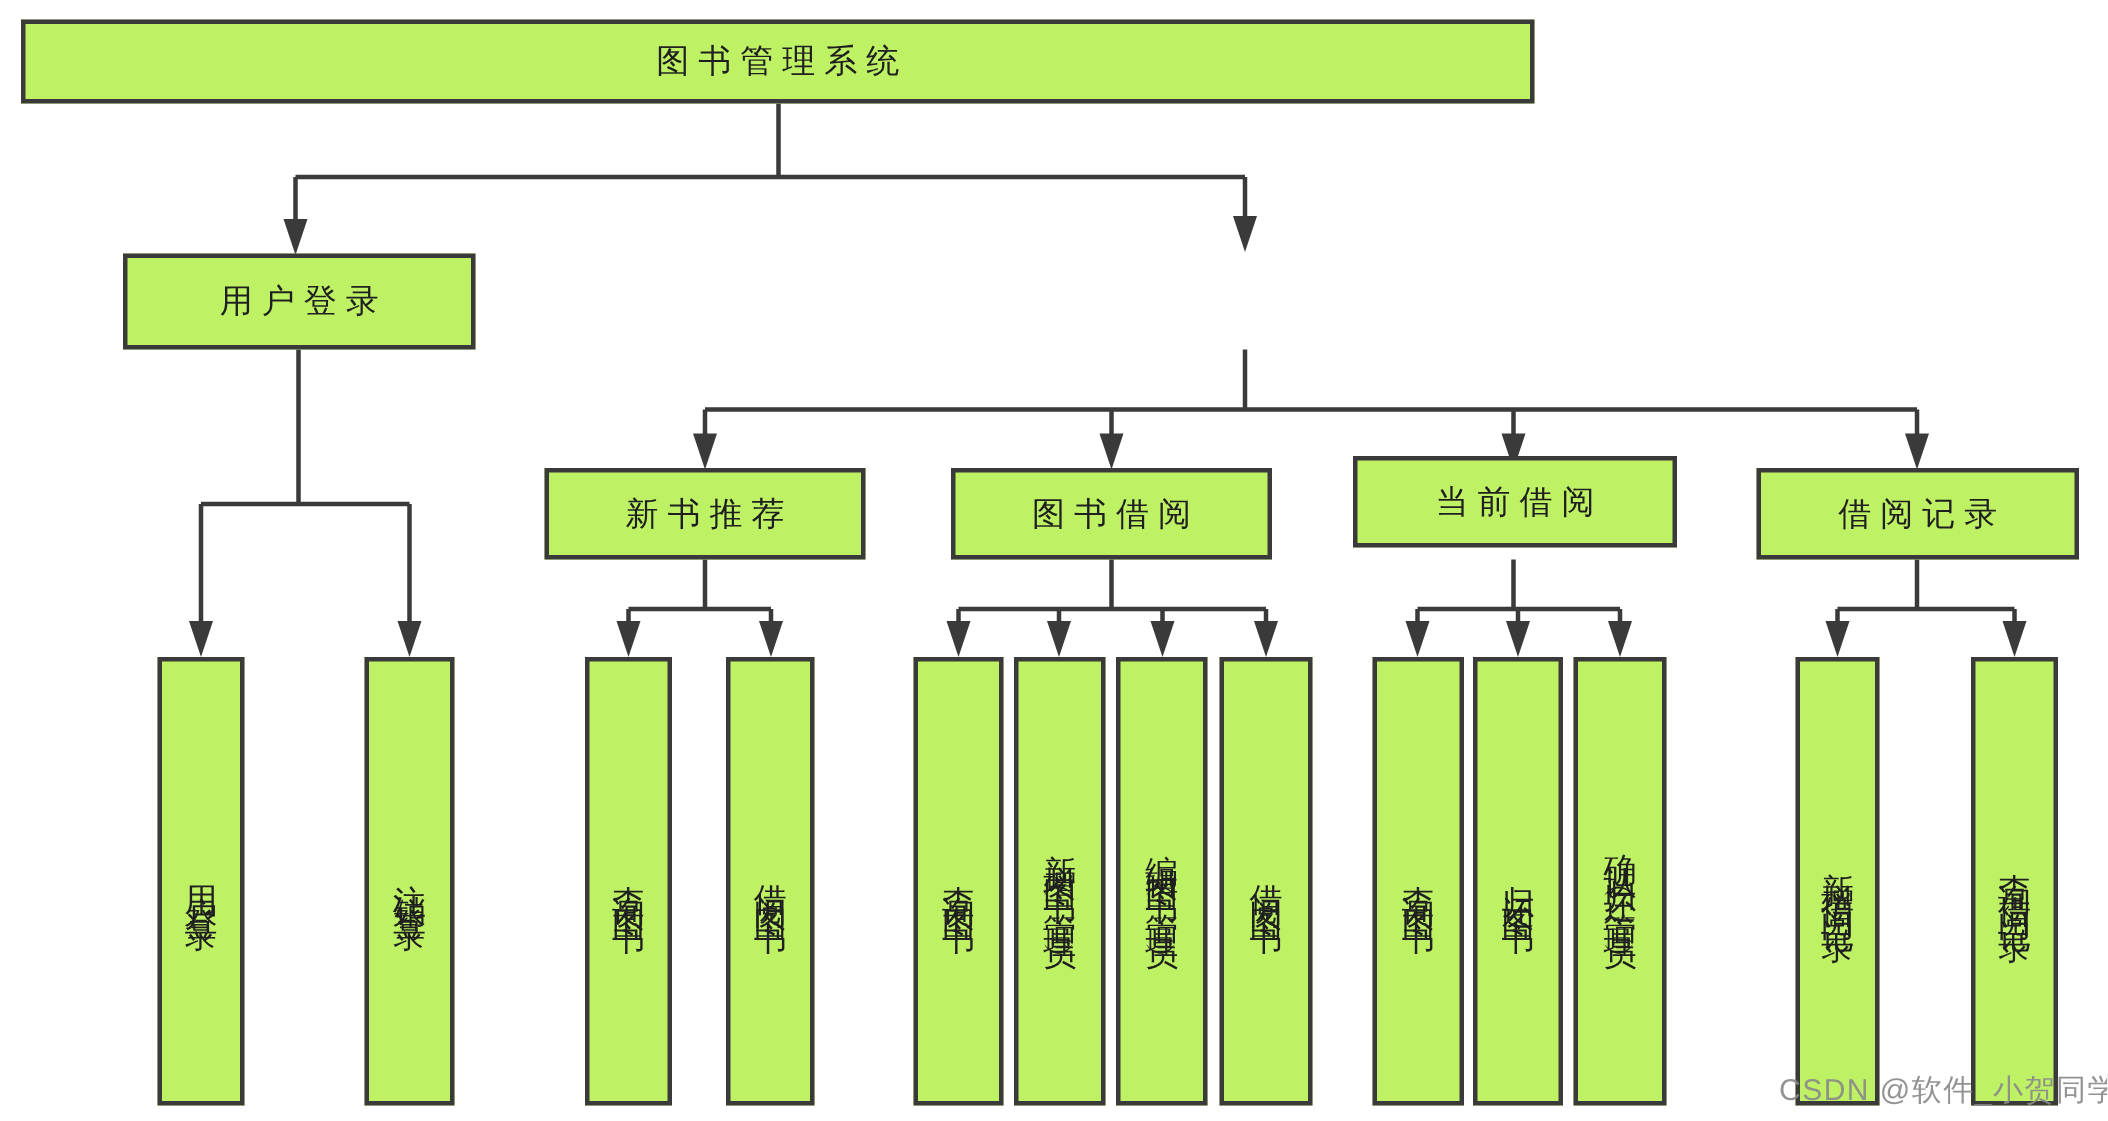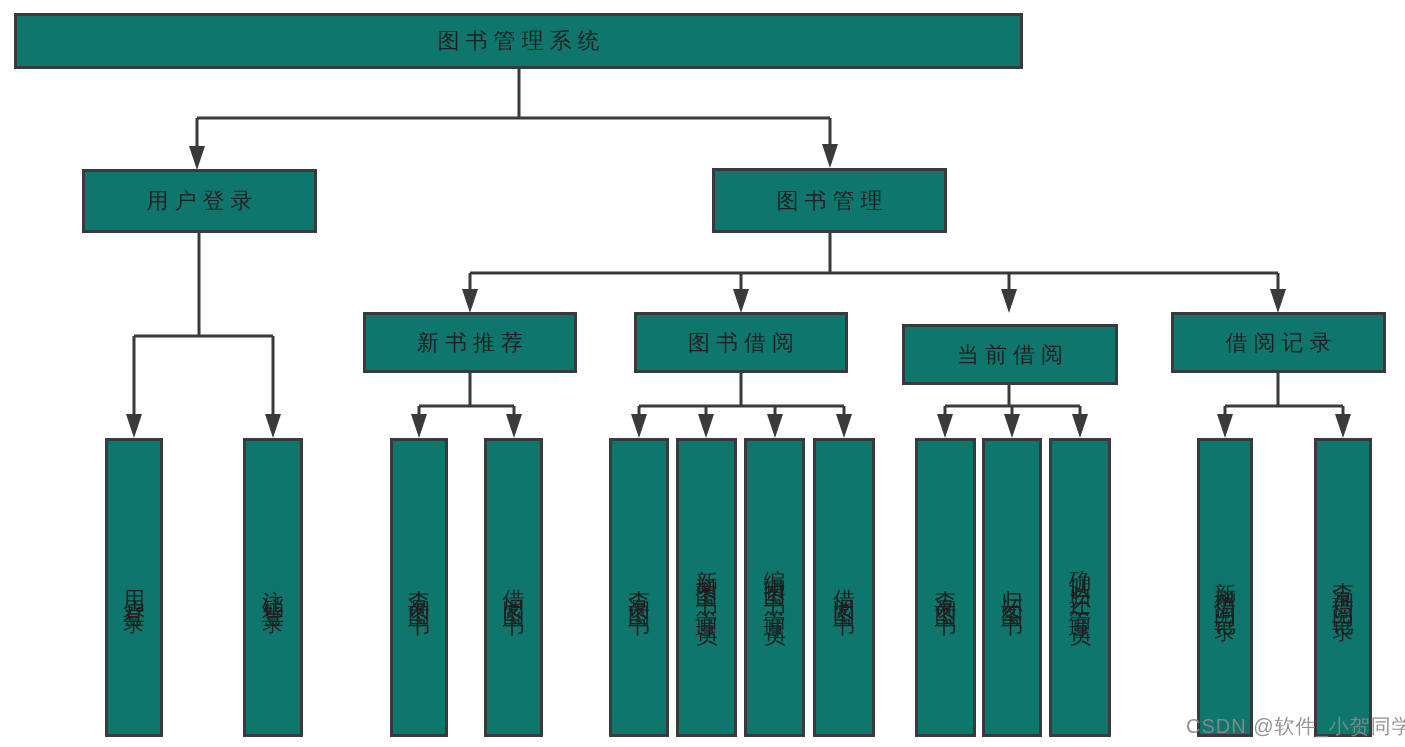--- a/index.html
+++ b/index.html
@@ -16,21 +16,21 @@
     position: absolute;
     left: 0; top: 0;
     width: 1405px; height: 747px;
     pointer-events: none;
   }
   .wire { stroke: #3a3a3a; stroke-width: 3; fill: none; }
   .arrow { fill: #3a3a3a; stroke: none; }
   .box {
     position: absolute;
     box-sizing: border-box;
-    background: #0f766e;
+    background: #bef264;
     border: 3px solid #3a3a3a;
     display: flex;
     align-items: center;
     justify-content: center;
     text-align: center;
   }
   .hlabel {
     font-size: 22px;
     letter-spacing: 6px;
     text-indent: 6px;
@@ -97,31 +97,28 @@
     <polygon class="arrow" points="1335,414 1351,414 1343,438"></polygon>
   </svg>
 
   <div class="box" style="left:14px; top:13px; width:1009px; height:56px;">
     <span class="hlabel">图书管理系统</span>
   </div>
 
   <div class="box" style="left:82px; top:169px; width:235px; height:64px;">
     <span class="hlabel">用户登录</span>
   </div>
-  <div class="box" style="left:712px; top:168px; width:235px; height:65px;">
-    <span class="hlabel">图书管理</span>
-  </div>
 
   <div class="box" style="left:363px; top:312px; width:214px; height:61px;justify-content:center;">
     <span class="hlabel">新书推荐</span>
   </div>
   <div class="box" style="left:634px; top:312px; width:214px; height:61px;">
     <span class="hlabel">图书借阅</span>
   </div>
-  <div class="box" style="left:902px; top:324px; width:216px; height:61px;">
+  <div class="box" style="left:902px; top:304px; width:216px; height:61px;">
     <span class="hlabel">当前借阅</span>
   </div>
   <div class="box" style="left:1171px; top:312px; width:215px; height:61px;">
     <span class="hlabel">借阅记录</span>
   </div>
 
   <div class="box leaf" style="left:105px; top:438px; width:58px; height:299px;">
     <span class="vlabel">用户登录</span>
   </div>
   <div class="box leaf" style="left:243px; top:438px; width:60px; height:299px;">

